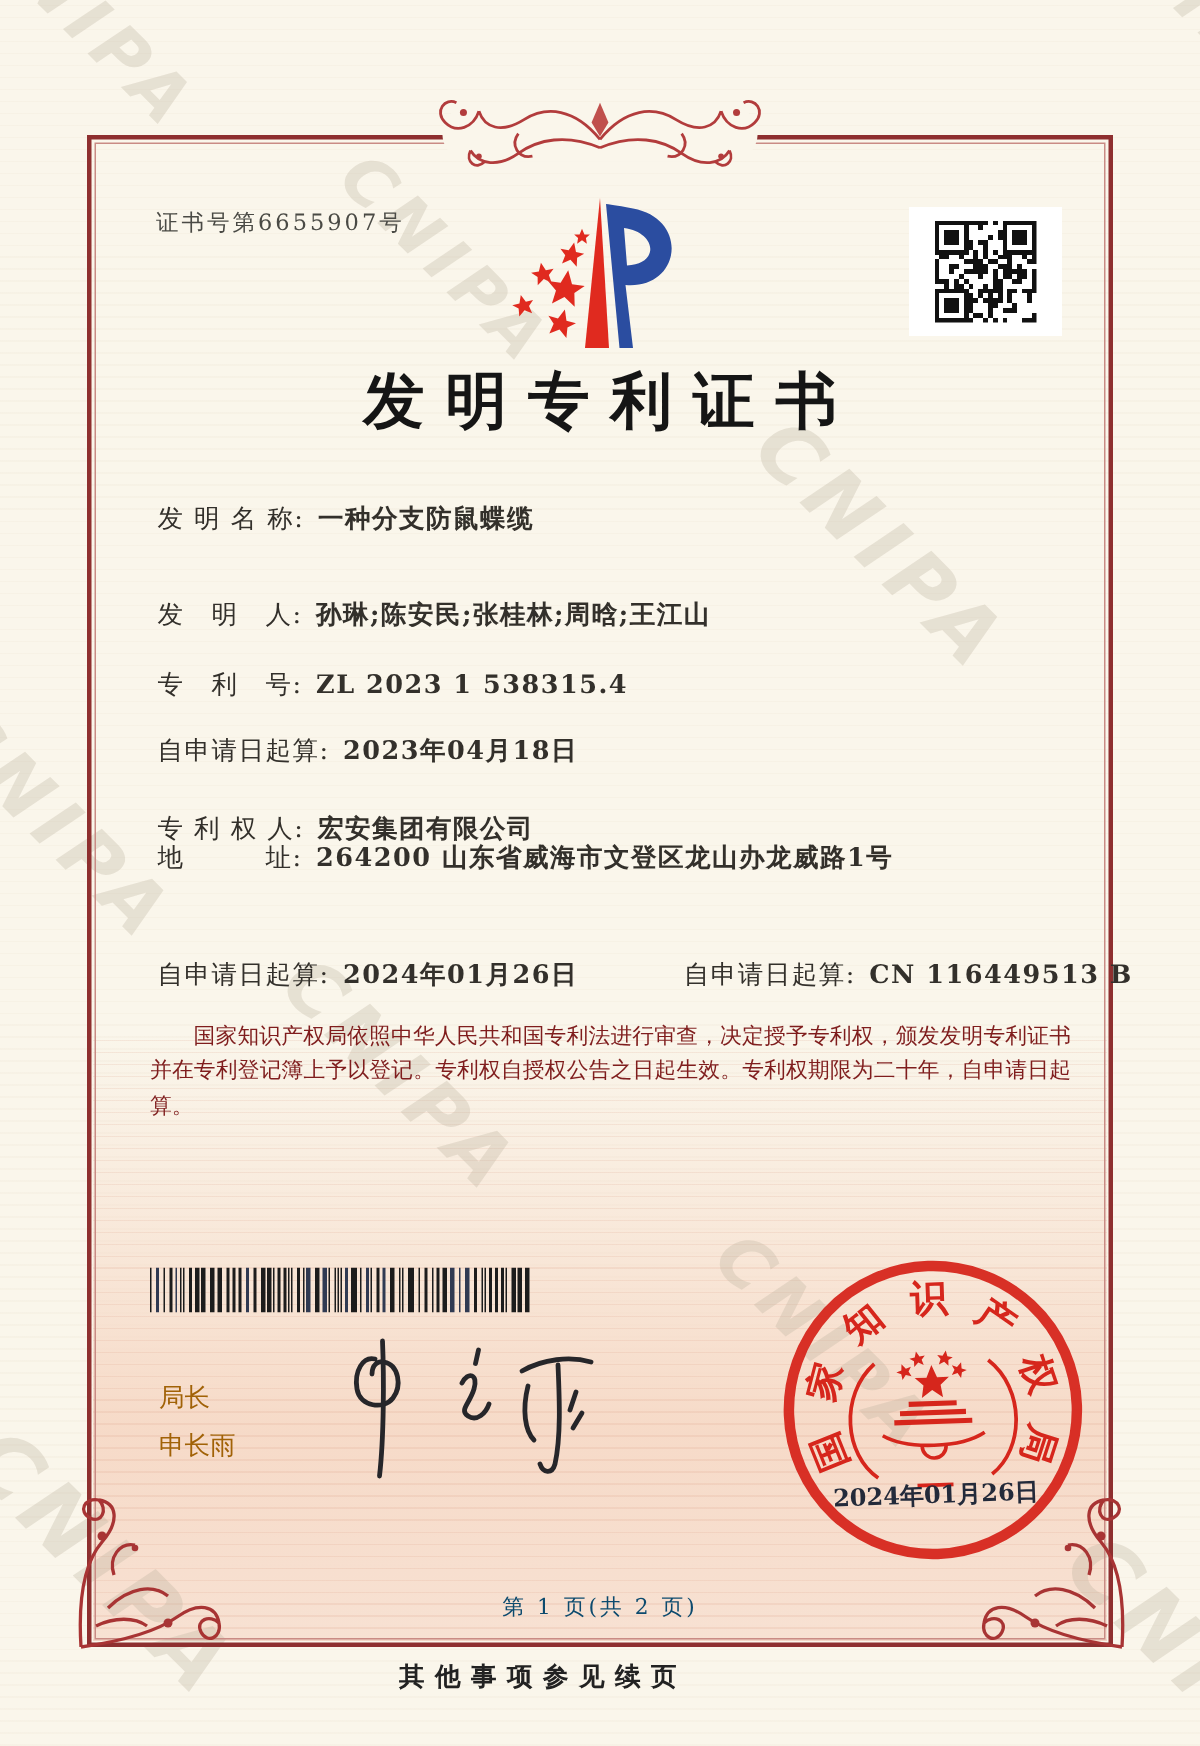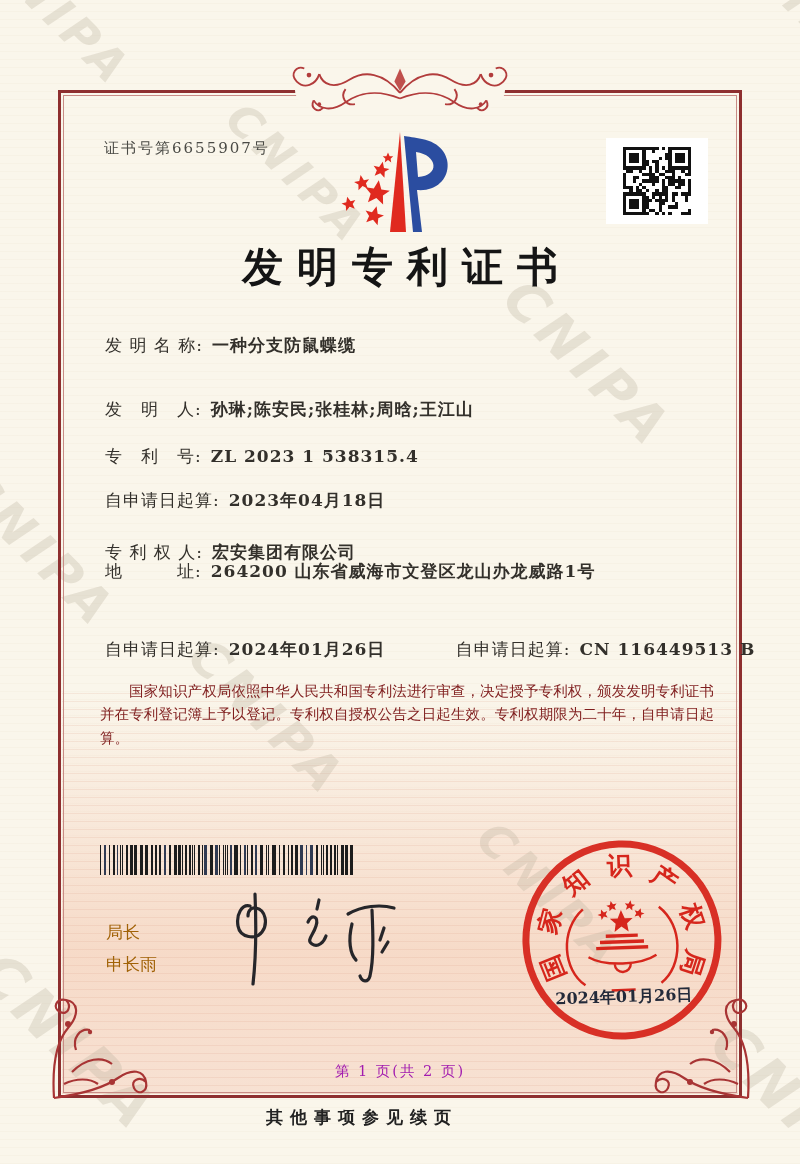--- a/index.html
+++ b/index.html
@@ -60,21 +60,21 @@
   .barcode{left:100px;top:845px;z-index:4;}
   
   .signer{left:106px;top:916px;z-index:4;font-family:"DejaVu Sans","Liberation Sans",sans-serif;
           font-size:17px;color:#a16207;line-height:1.9;}
   .signature{left:222px;top:888px;z-index:4;}
   
   .seal{left:518px;top:836px;z-index:5;transform:rotate(-2deg);}
   .sealchar{font-size:25px;font-weight:700;fill:#d6261c;font-family:"DejaVu Serif",serif;}
   
   .page-ind{left:0;top:1062px;width:800px;text-align:center;font-size:14.5px;
-            letter-spacing:2px;color:#a21caf;z-index:4;}
+            letter-spacing:2px;color:#0c4a6e;z-index:4;}
   .cont-note{left:0;top:1106px;width:724px;text-align:center;font-size:17px;font-weight:600;
              letter-spacing:7px;color:#222;z-index:4;}
 </style>
 </head>
 <body>
 
 <div class="wm wm-a">CNIPA</div>
 <div class="wm wm-b">CNIPA</div>
 <div class="wm wm-c">CNIPA</div>
 <div class="wm wm-d">CNIPA</div>

